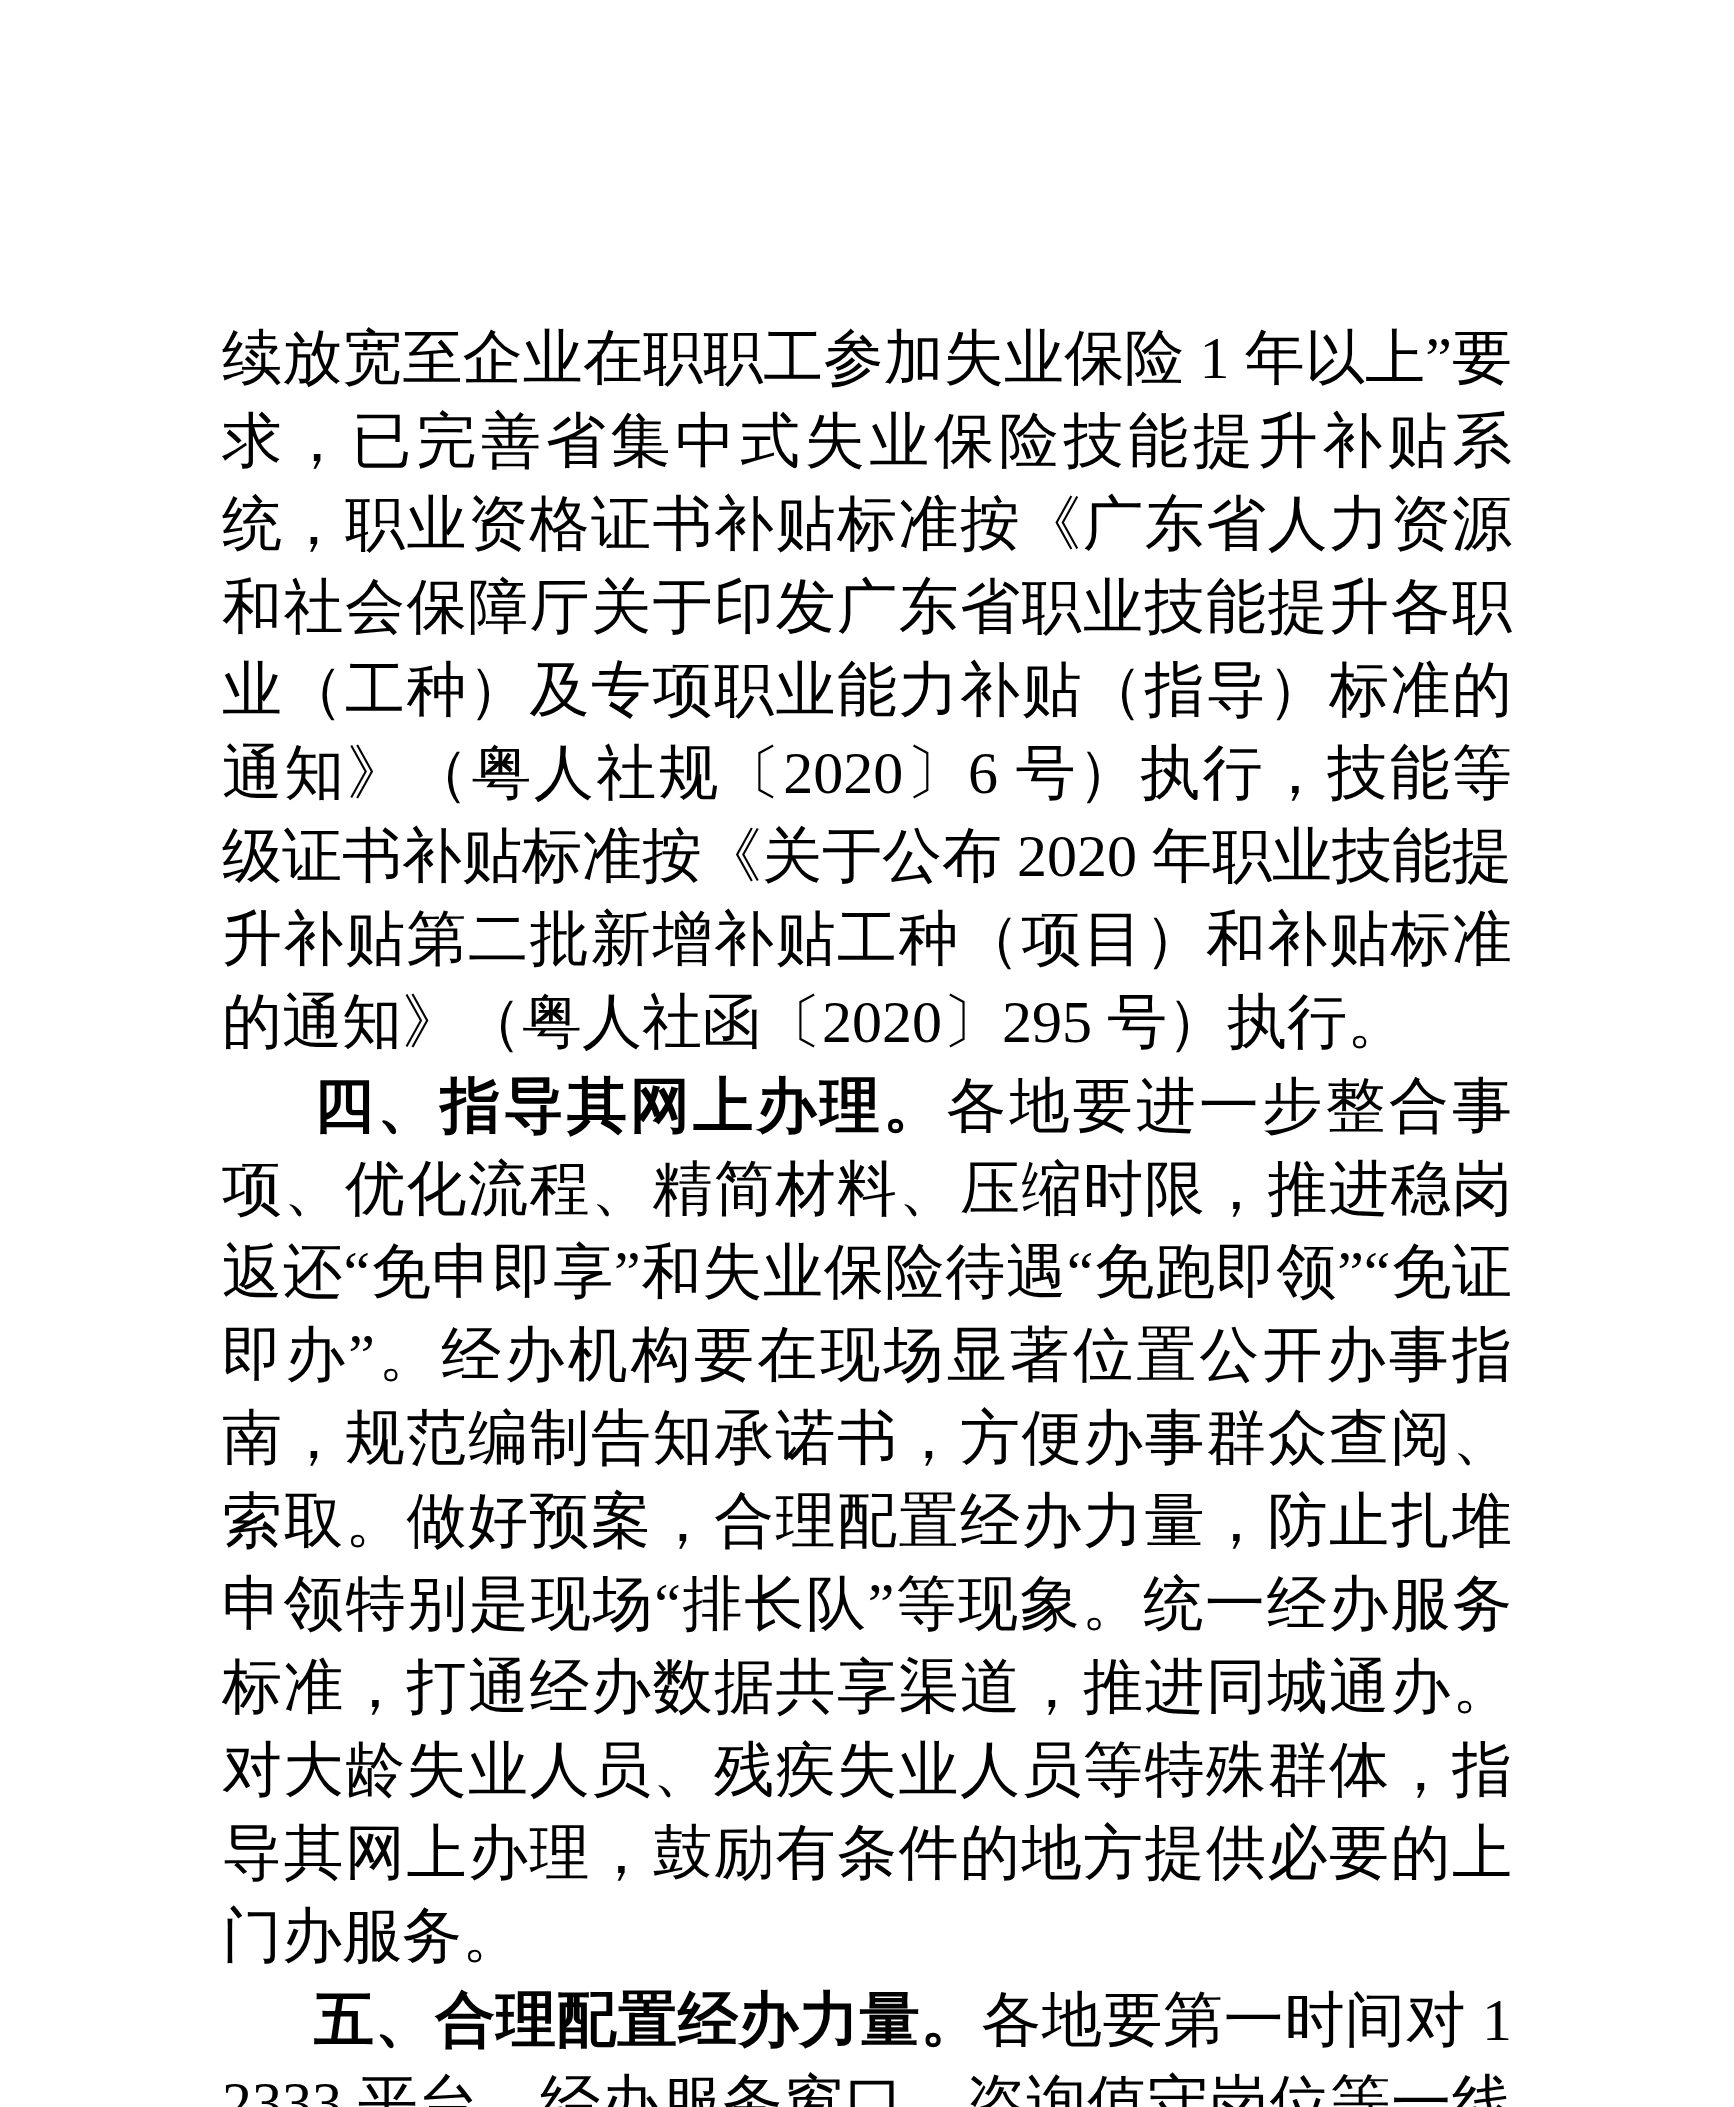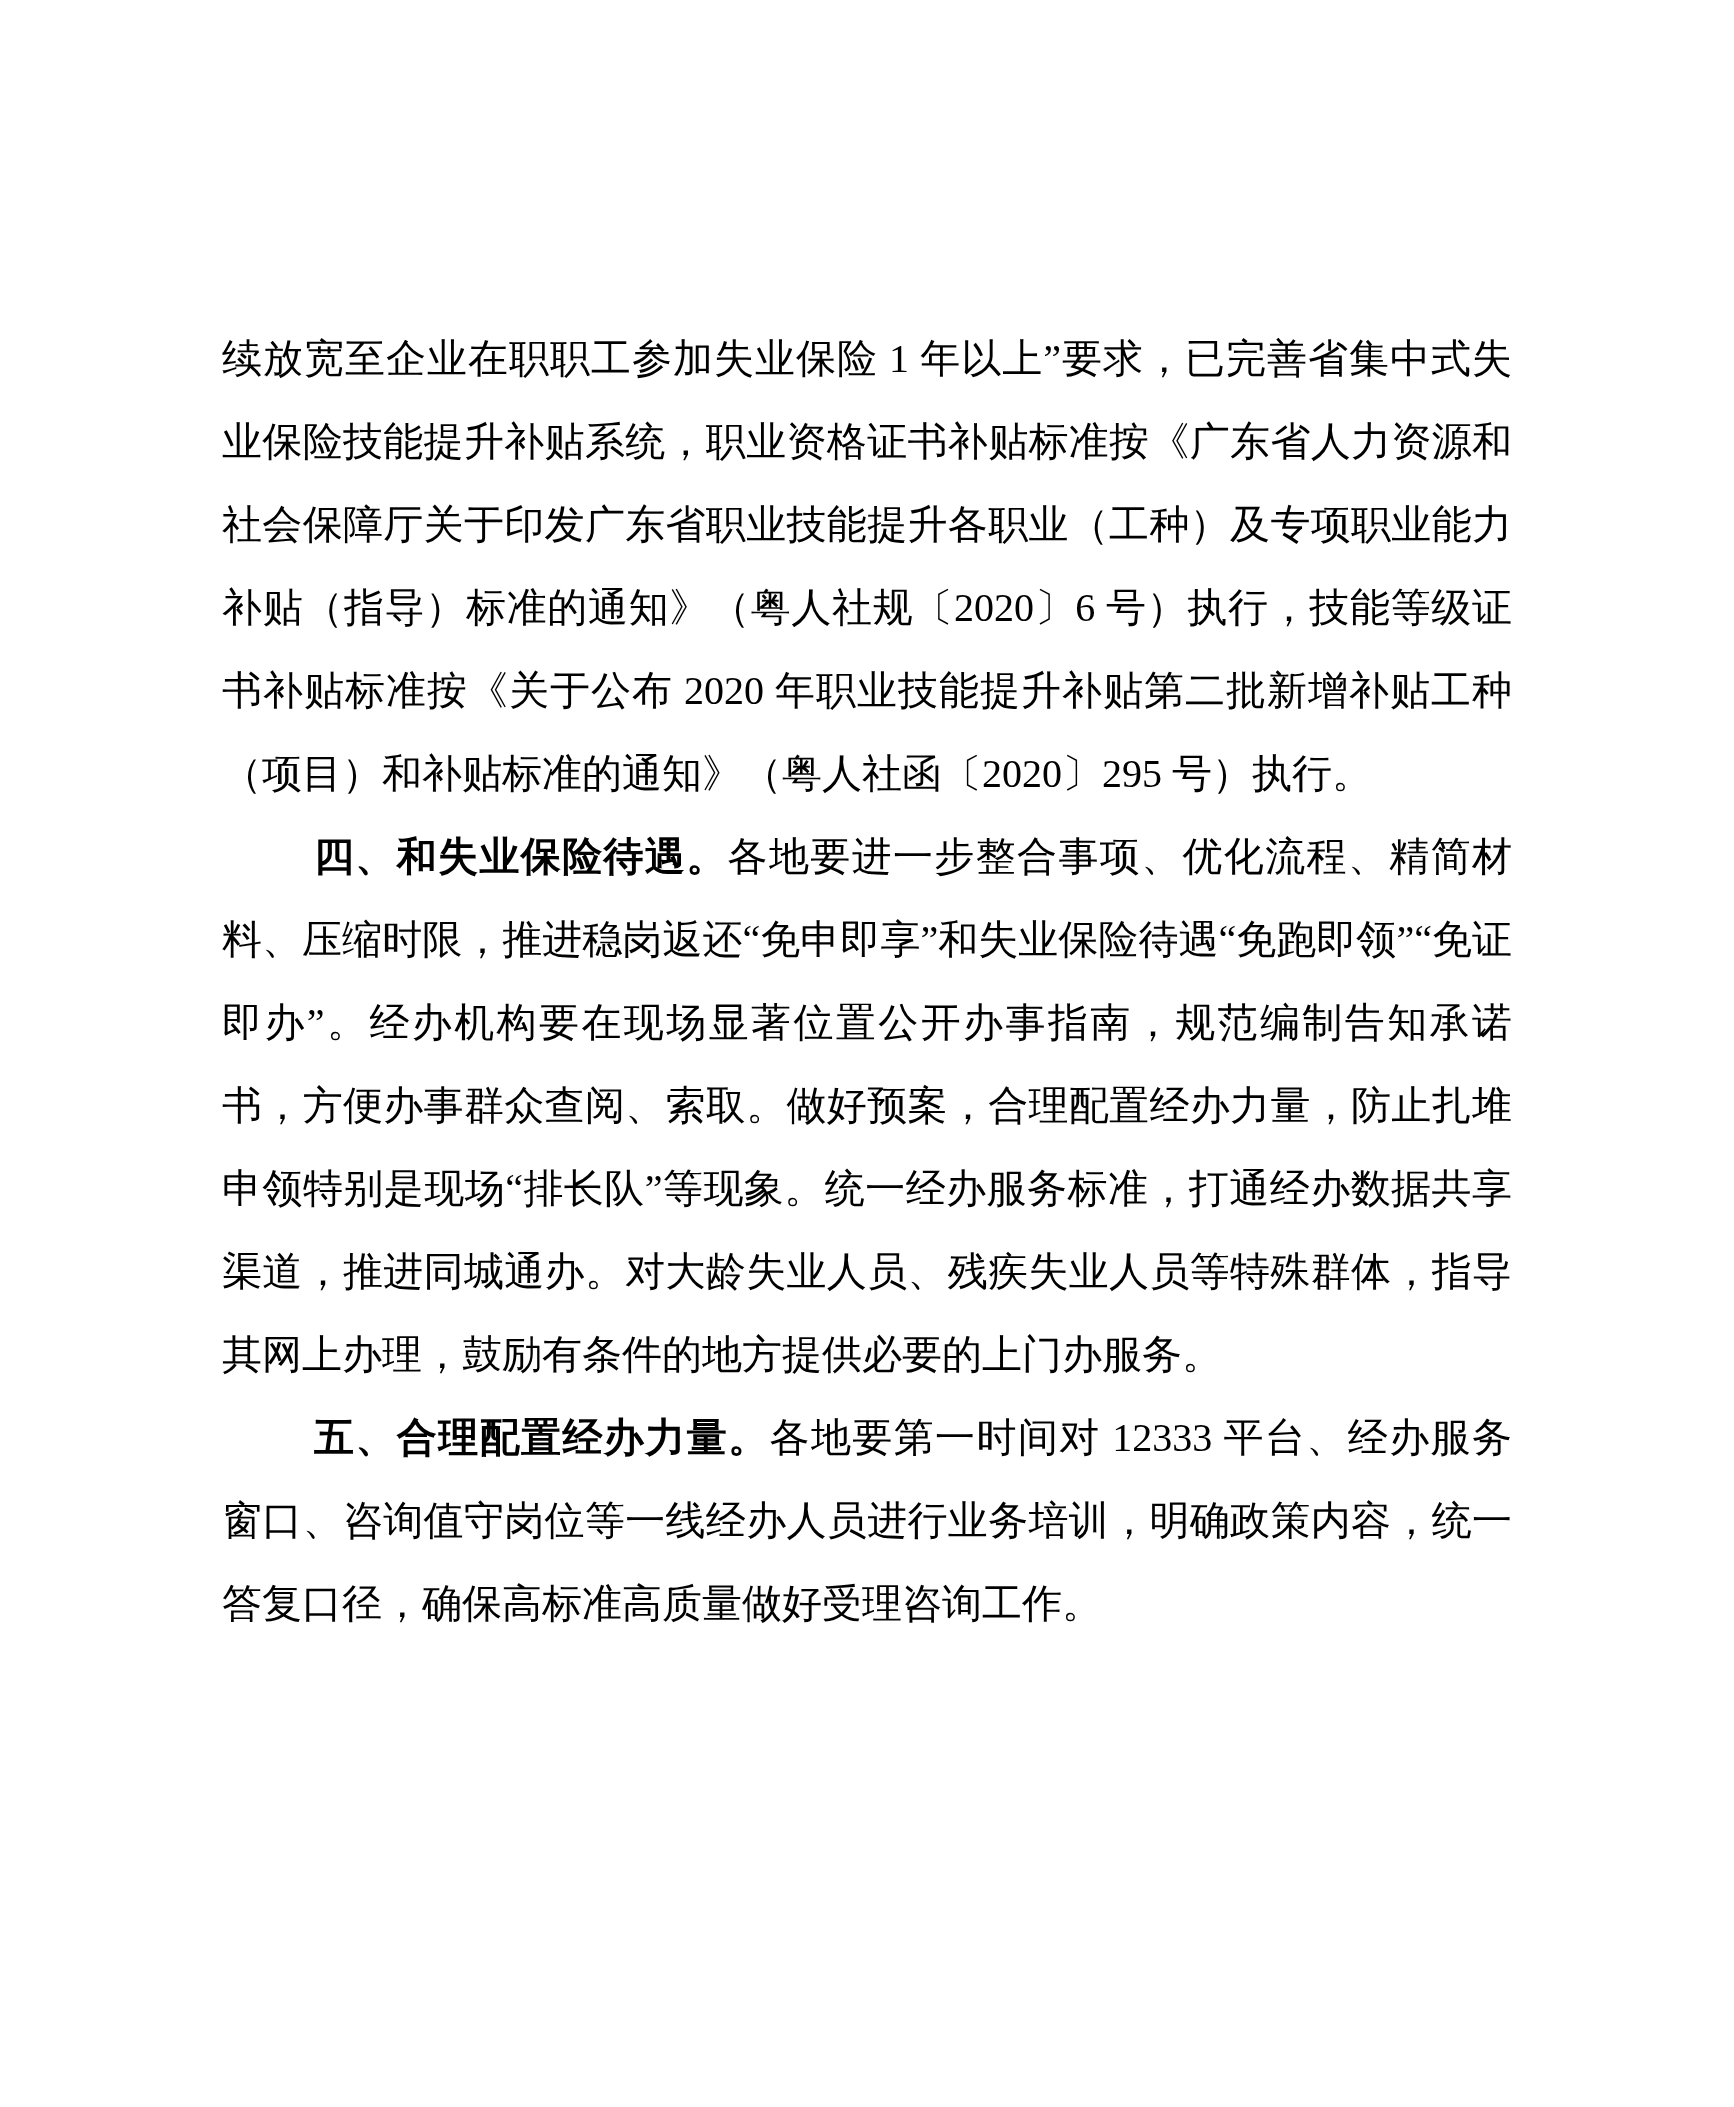--- a/index.html
+++ b/index.html
@@ -24,21 +24,21 @@
   }
   .body-text {
     position: absolute;
     left: 222px;
     top: 317px;
     width: 1290px;
   }
   p.para {
     margin: 0;
     padding: 0;
-    font-size: 40px;
+    font-size: 60px;
     line-height: 83px;
     text-align: justify;
     text-justify: inter-ideograph;
     word-break: break-all;
     overflow-wrap: anywhere;
   }
   p.para.indent {
     text-indent: 92px;
   }
   .seg {
@@ -49,18 +49,18 @@
     font-weight: 700;
   }
 </style>
 </head>
 <body>
 
 <div class="page">
   <main class="body-text">
 
   <p class="para"><span class="seg">续放宽至企业在职职工参加失业保险 1 年以上”要求，已完善省集中式失业保险技能提升补贴系统，职业资格证书补贴标准按《广东省人力资源和社会保障厅关于印发广东省职业技能提升各职业（工种）及专项职业能力补贴（指导）标准的通知》（粤人社规〔2020〕6 号）执行，技能等级证书补贴标准按《关于公布 2020 年职业技能提升补贴第二批新增补贴工种（项目）和补贴标准的通知》（粤人社函〔2020〕295 号）执行。</span></p>
-      <p class="para indent"><span class="seg heading">四、和失业保险待遇。</span><span class="seg">各地要进一步整合事项、优化流程、精简材料、压缩时限，推进稳岗返还“免申即享”和失业保险待遇“免跑即领”“免证即办”。经办机构要在现场显著位置公开办事指南，规范编制告知承诺书，方便办事群众查阅、索取。做好预案，合理配置经办力量，防止扎堆申领特别是现场“排长队”等现象。统一经办服务标准，打通经办数据共享渠道，推进同城通办。对大龄失业人员、残疾失业人员等特殊群体，指导其网上办理，鼓励有条件的地方提供必要的上门办服务。</span></p>
+      <p class="para indent"><span class="seg heading">四、指导其网上办理。</span><span class="seg">各地要进一步整合事项、优化流程、精简材料、压缩时限，推进稳岗返还“免申即享”和失业保险待遇“免跑即领”“免证即办”。经办机构要在现场显著位置公开办事指南，规范编制告知承诺书，方便办事群众查阅、索取。做好预案，合理配置经办力量，防止扎堆申领特别是现场“排长队”等现象。统一经办服务标准，打通经办数据共享渠道，推进同城通办。对大龄失业人员、残疾失业人员等特殊群体，指导其网上办理，鼓励有条件的地方提供必要的上门办服务。</span></p>
       <p class="para indent"><span class="seg heading">五、合理配置经办力量。</span><span class="seg">各地要第一时间对 12333 平台、经办服务窗口、咨询值守岗位等一线经办人员进行业务培训，明确政策内容，统一答复口径，确保高标准高质量做好受理咨询工作。</span></p>
     </main>
 
 </div>
 
 
 </body></html>

